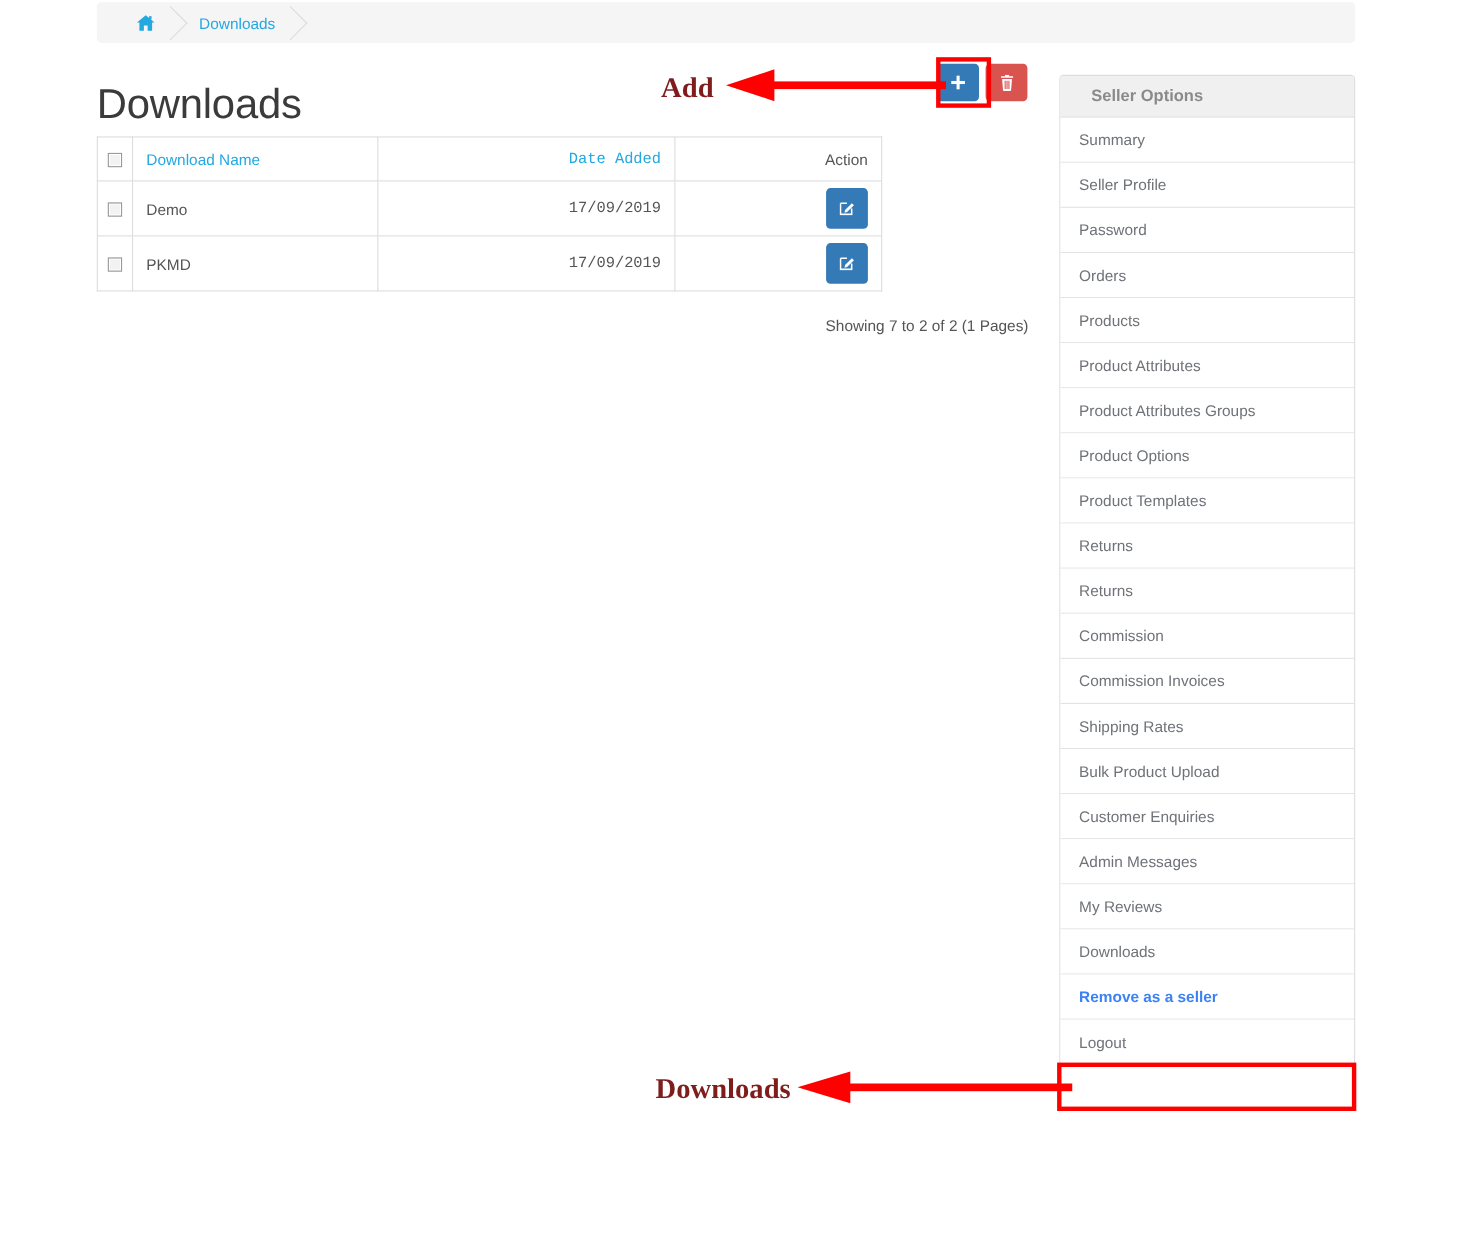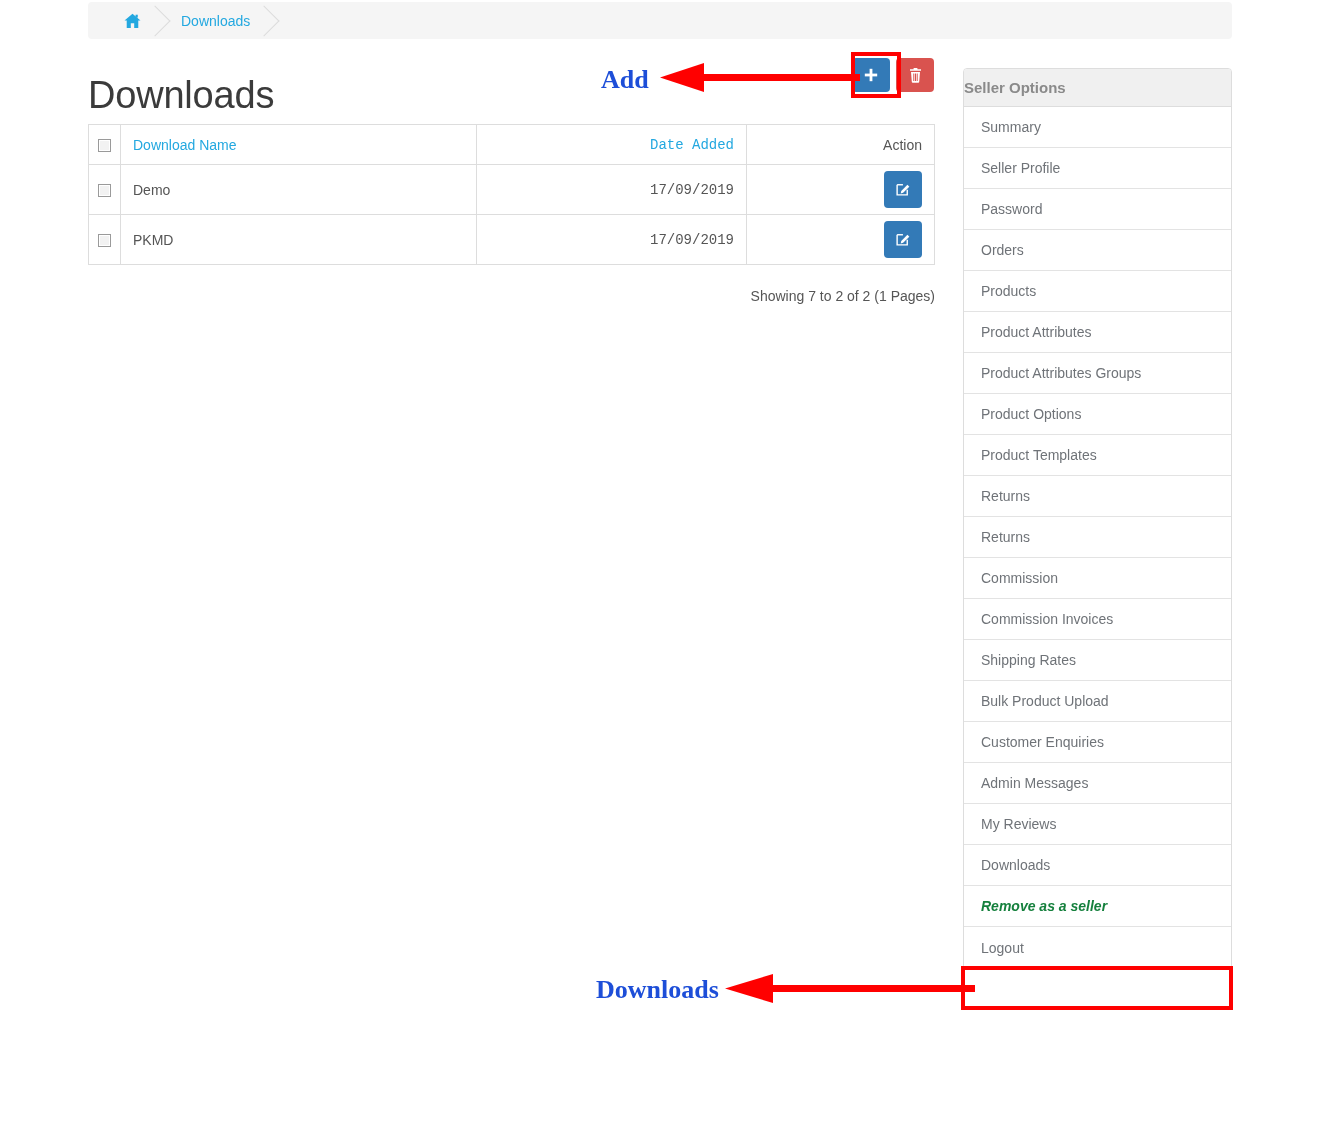--- a/index.html
+++ b/index.html
@@ -71,21 +71,21 @@
     padding: 0;
   }
   .btn-add { background: #337ab7; }
   .btn-del { background: #d9534f; }
   .btn-act svg { display: block; }
 
   
   .dl-table {
     position: absolute;
     left: 88px; top: 124px;
-    width: 847px;
+    width: 714px;
     border-collapse: collapse;
     font-size: 14px;
   }
   .dl-table th, .dl-table td {
     border: 1px solid #dddddd;
     padding: 0 12px;
     color: #555;
     vertical-align: middle;
   }
   .dl-table thead th { height: 40px; font-weight: 400; }
@@ -132,54 +132,54 @@
     border: 1px solid #dddddd;
     border-radius: 4px;
     background: #fff;
     overflow: hidden;
   }
   .sb-head {
     height: 38px;
     background: #f0f0f0;
     border-bottom: 1px solid #dddddd;
     display: flex; align-items: center;
-    padding-left: 0;
+    padding-left: 28px;
     font-size: 15px;
     font-weight: bold;
     color: #8a8a8a;
   }
   .sb-item {
     height: 41px;
     border-bottom: 1px solid #e3e3e3;
     display: flex; align-items: center;
     padding-left: 17px;
     font-size: 14px;
     color: #6f7378;
     text-decoration: none;
     cursor: pointer;
     background: #fff;
   }
   .sb-item:last-child { border-bottom: none; }
-  .sb-item.bold { font-weight: bold; color: #15803d; font-style: italic; }
+  .sb-item.bold { font-weight: bold; color: #3b82f6; }
 
   
   .hl-box {
     position: absolute;
     border: 4px solid #ff0000;
     pointer-events: none;
     background: transparent;
   }
   .hl-add  { left: 851px; top: 52px;  width: 50px;  height: 46px; }
   .hl-side { left: 961px; top: 966px; width: 272px; height: 44px; }
 
   .anno-label {
     position: absolute;
     font-family: "Liberation Serif", serif;
     font-weight: bold;
-    color: #1d4ed8;
+    color: #7f1d1d;
     white-space: nowrap;
   }
   .anno-add  { left: 601px; top: 65px;  font-size: 26px; }
   .anno-dl   { left: 596px; top: 975px; font-size: 26px; }
 
   .anno-arrow { position: absolute; pointer-events: none; }
   .anno-arrow-add  { left: 660px; top: 62px;  width: 200px; height: 32px; }
   .anno-arrow-dl   { left: 725px; top: 972px; width: 250px; height: 34px; }
 </style>
 </head>

